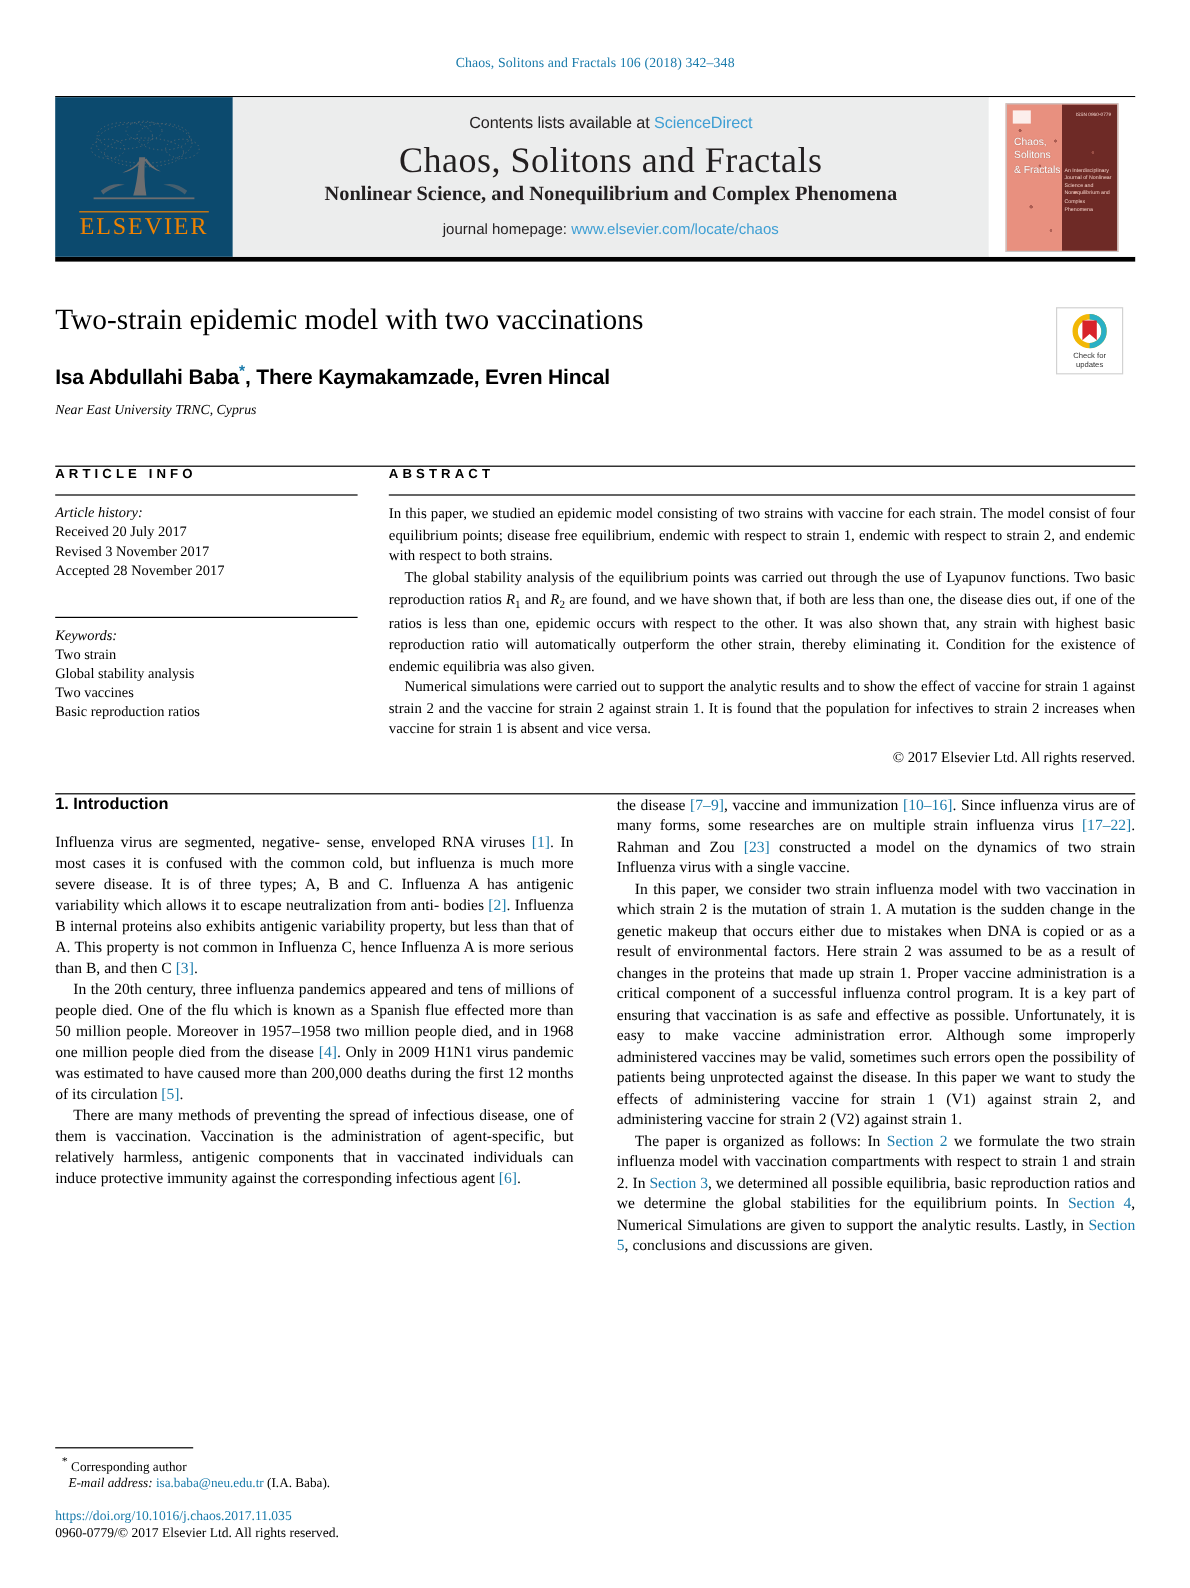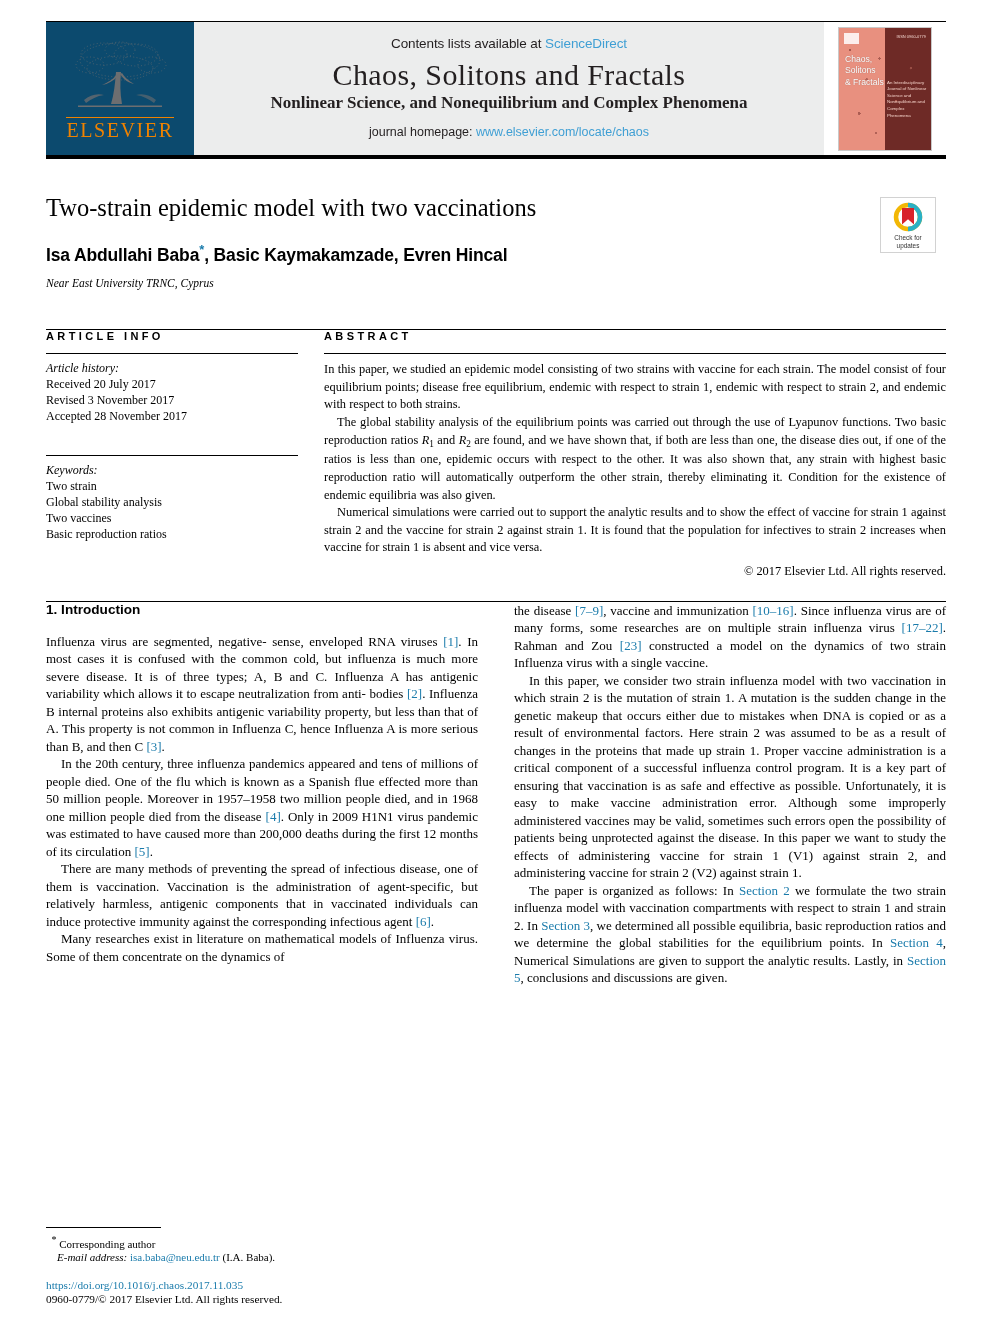--- a/index.html
+++ b/index.html
@@ -324,20 +324,21 @@
     margin: 0;
     font-family: "Liberation Serif", serif;
   }
   sub { font-size: 75%; }
 </style>
 </head>
 <body>
 
 <div class="page">
 
+  <div class="running-head">Chaos, Solitons and Fractals 106 (2018) 342–348</div>
 
   <div class="masthead">
 
     <div class="mh-left">
       <div class="elsevier-logo">
         <div class="tree-wrap">
           <svg width="112" height="76" viewBox="0 0 112 76" aria-hidden="true">
             <g fill="#6d6e70">
               <ellipse cx="56" cy="22" rx="40" ry="17" fill="none" stroke="#6d6e70" stroke-width="0.6" stroke-dasharray="1 2.2"></ellipse>
               <ellipse cx="40" cy="16" rx="23" ry="11" fill="none" stroke="#6d6e70" stroke-width="0.6" stroke-dasharray="1 2.4"></ellipse>
@@ -383,21 +384,21 @@
         </div>
         <div class="cover-blurb">An Interdisciplinary Journal of Nonlinear Science and Nonequilibrium and Complex Phenomena</div>
       </div>
     </div>
   </div>
 
   <div class="rule-thick"></div>
 
   <div class="title-block">
     <h1 class="art-title">Two-strain epidemic model with two vaccinations</h1>
-    <p class="authors"><span>Isa Abdullahi Baba</span><span class="star">*</span><span>, Basic Kaymakamzade, Evren Hincal</span></p>
+    <p class="authors"><span>Isa Abdullahi Baba</span><span class="star">*</span><span>, There Kaymakamzade, Evren Hincal</span></p>
     <p class="affil">Near East University TRNC, Cyprus</p>
 
     <div class="crossmark">
       <svg width="30" height="30" viewBox="0 0 40 40" aria-hidden="true">
         <circle cx="20" cy="20" r="16" fill="none" stroke="#f2b705" stroke-width="6"></circle>
         <path d="M20 4 a16 16 0 0 1 0 32" fill="none" stroke="#2ab0c5" stroke-width="6"></path>
         <path d="M12 8 h16 v22 l-8 -7 l-8 7 Z" fill="#d8232a"></path>
       </svg>
       <div class="cm-label">
         <div>Check for</div>
@@ -444,21 +445,20 @@
 
     <div class="col">
       <h2 class="h2">1. Introduction</h2>
 
       <p class="bp"><span>Influenza virus are segmented, negative- sense, enveloped RNA viruses </span><span class="ref">[1]</span><span>. In most cases it is confused with the common cold, but influenza is much more severe disease. It is of three types; A, B and C. Influenza A has antigenic variability which allows it to escape neutralization from anti- bodies </span><span class="ref">[2]</span><span>. Influenza B internal proteins also exhibits antigenic variability property, but less than that of A. This property is not common in Influenza C, hence Influenza A is more serious than B, and then C </span><span class="ref">[3]</span><span>.</span></p>
 
       <p class="bp"><span>In the 20th century, three influenza pandemics appeared and tens of millions of people died. One of the flu which is known as a Spanish flue effected more than 50 million people. Moreover in 1957–1958 two million people died, and in 1968 one million people died from the disease </span><span class="ref">[4]</span><span>. Only in 2009 H1N1 virus pandemic was estimated to have caused more than 200,000 deaths during the first 12 months of its circulation </span><span class="ref">[5]</span><span>.</span></p>
 
       <p class="bp"><span>There are many methods of preventing the spread of infectious disease, one of them is vaccination. Vaccination is the administration of agent-specific, but relatively harmless, antigenic components that in vaccinated individuals can induce protective immunity against the corresponding infectious agent </span><span class="ref">[6]</span><span>.</span></p>
 
-      <p class="bp">Many researches exist in literature on mathematical models of Influenza virus. Some of them concentrate on the dynamics of</p>
     </div>
 
     <div class="col">
       <p class="bp"><span>the disease </span><span class="ref">[7–9]</span><span>, vaccine and immunization </span><span class="ref">[10–16]</span><span>. Since influenza virus are of many forms, some researches are on multiple strain influenza virus </span><span class="ref">[17–22]</span><span>. Rahman and Zou </span><span class="ref">[23]</span><span> constructed a model on the dynamics of two strain Influenza virus with a single vaccine.</span></p>
 
       <p class="bp">In this paper, we consider two strain influenza model with two vaccination in which strain 2 is the mutation of strain 1. A mutation is the sudden change in the genetic makeup that occurs either due to mistakes when DNA is copied or as a result of environmental factors. Here strain 2 was assumed to be as a result of changes in the proteins that made up strain 1. Proper vaccine administration is a critical component of a successful influenza control program. It is a key part of ensuring that vaccination is as safe and effective as possible. Unfortunately, it is easy to make vaccine administration error. Although some improperly administered vaccines may be valid, sometimes such errors open the possibility of patients being unprotected against the disease. In this paper we want to study the effects of administering vaccine for strain 1 (V1) against strain 2, and administering vaccine for strain 2 (V2) against strain 1.</p>
 
       <p class="bp"><span>The paper is organized as follows: In </span><span class="ref">Section 2</span><span> we formulate the two strain influenza model with vaccination compartments with respect to strain 1 and strain 2. In </span><span class="ref">Section 3</span><span>, we determined all possible equilibria, basic reproduction ratios and we determine the global stabilities for the equilibrium points. In </span><span class="ref">Section 4</span><span>, Numerical Simulations are given to support the analytic results. Lastly, in </span><span class="ref">Section 5</span><span>, conclusions and discussions are given.</span></p>
     </div>
   </div>

